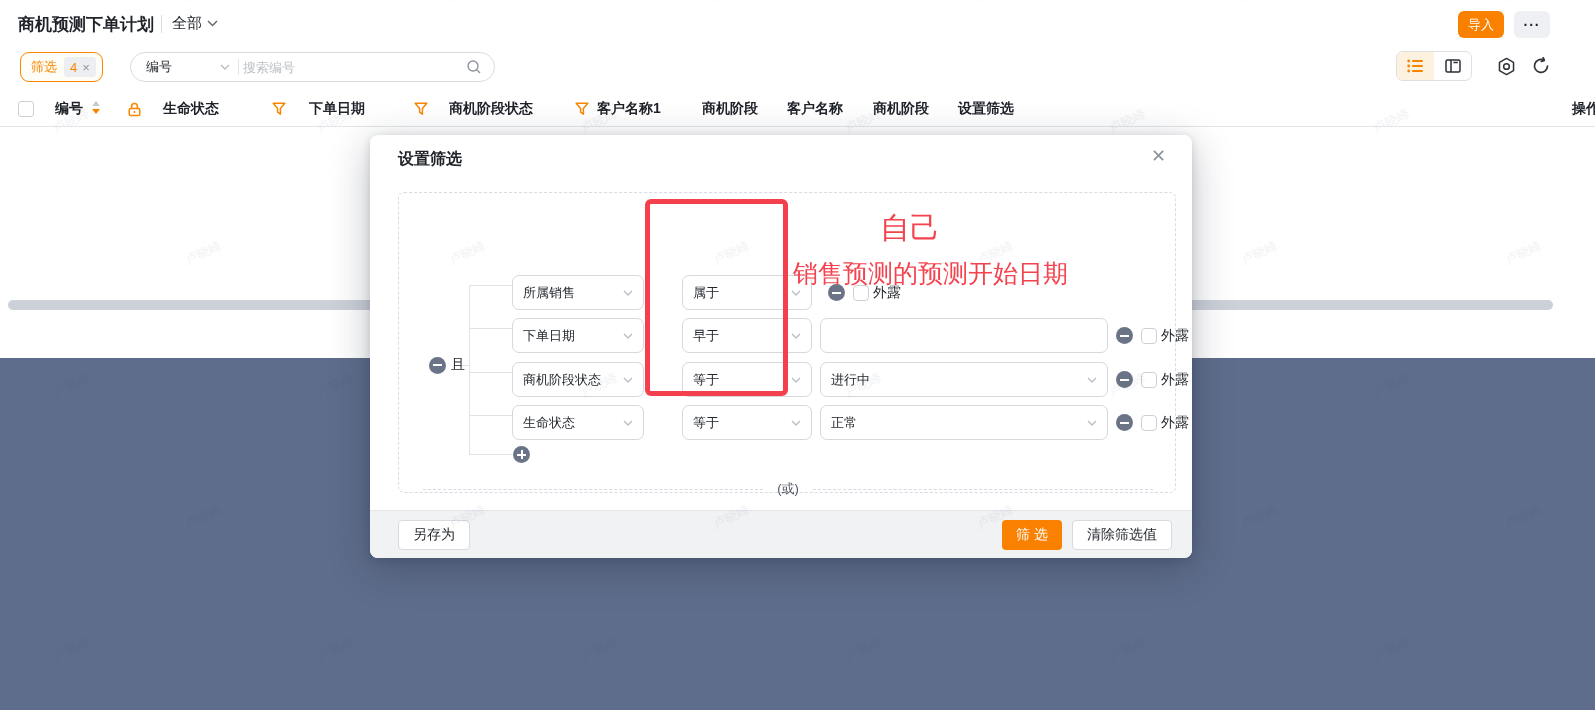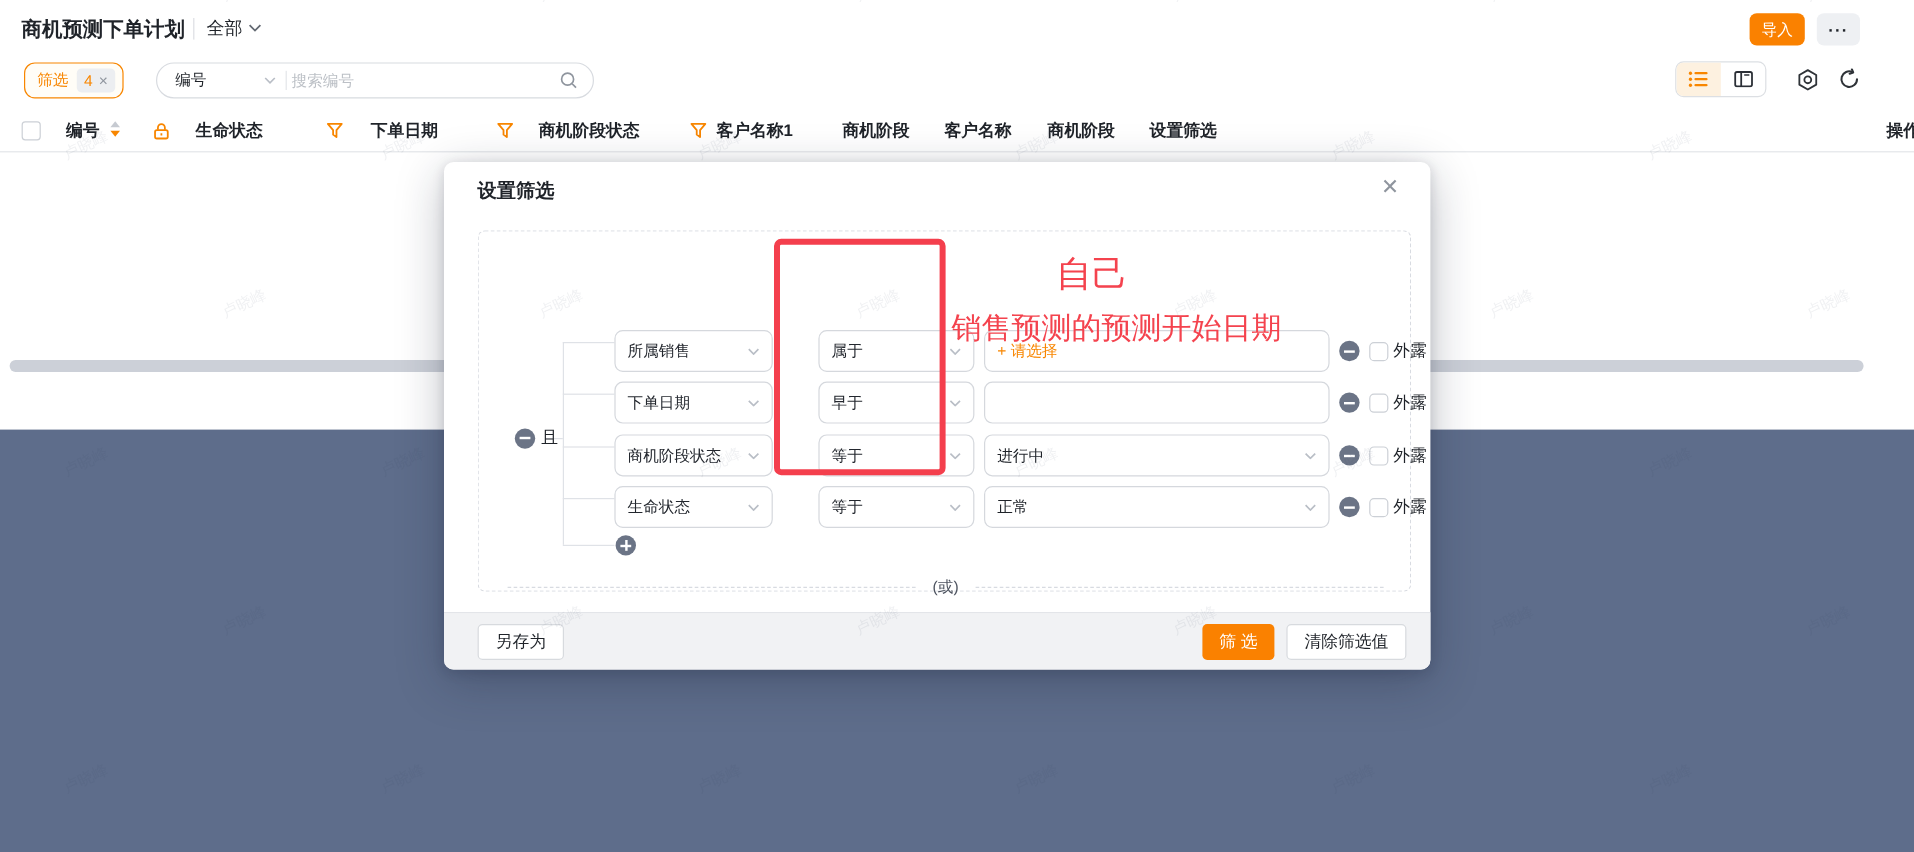--- a/index.html
+++ b/index.html
@@ -239,23 +239,20 @@
           <span>所属销售</span>
           <svg width="10" height="6" viewBox="0 0 10 6">
               <polyline points="1,1 5,5 9,1" fill="none" stroke="#b9bec6" stroke-width="1.4"></polyline>
             </svg>
         </div>
         <div class="sel op">
           <span>属于</span>
           <svg width="10" height="6" viewBox="0 0 10 6">
               <polyline points="1,1 5,5 9,1" fill="none" stroke="#b9bec6" stroke-width="1.4"></polyline>
             </svg>
-        </div>
-        <div class="valbox">
-          <span class="picker">+ 请选择</span>
         </div>
         <span class="circ row-minus"></span>
         <span class="expose-check"></span>
         <span class="expose-label">外露</span>
       </div>
 
       <div class="cond-row" style="top:118px;">
         <div class="sel field">
           <span>下单日期</span>
           <svg width="10" height="6" viewBox="0 0 10 6">

